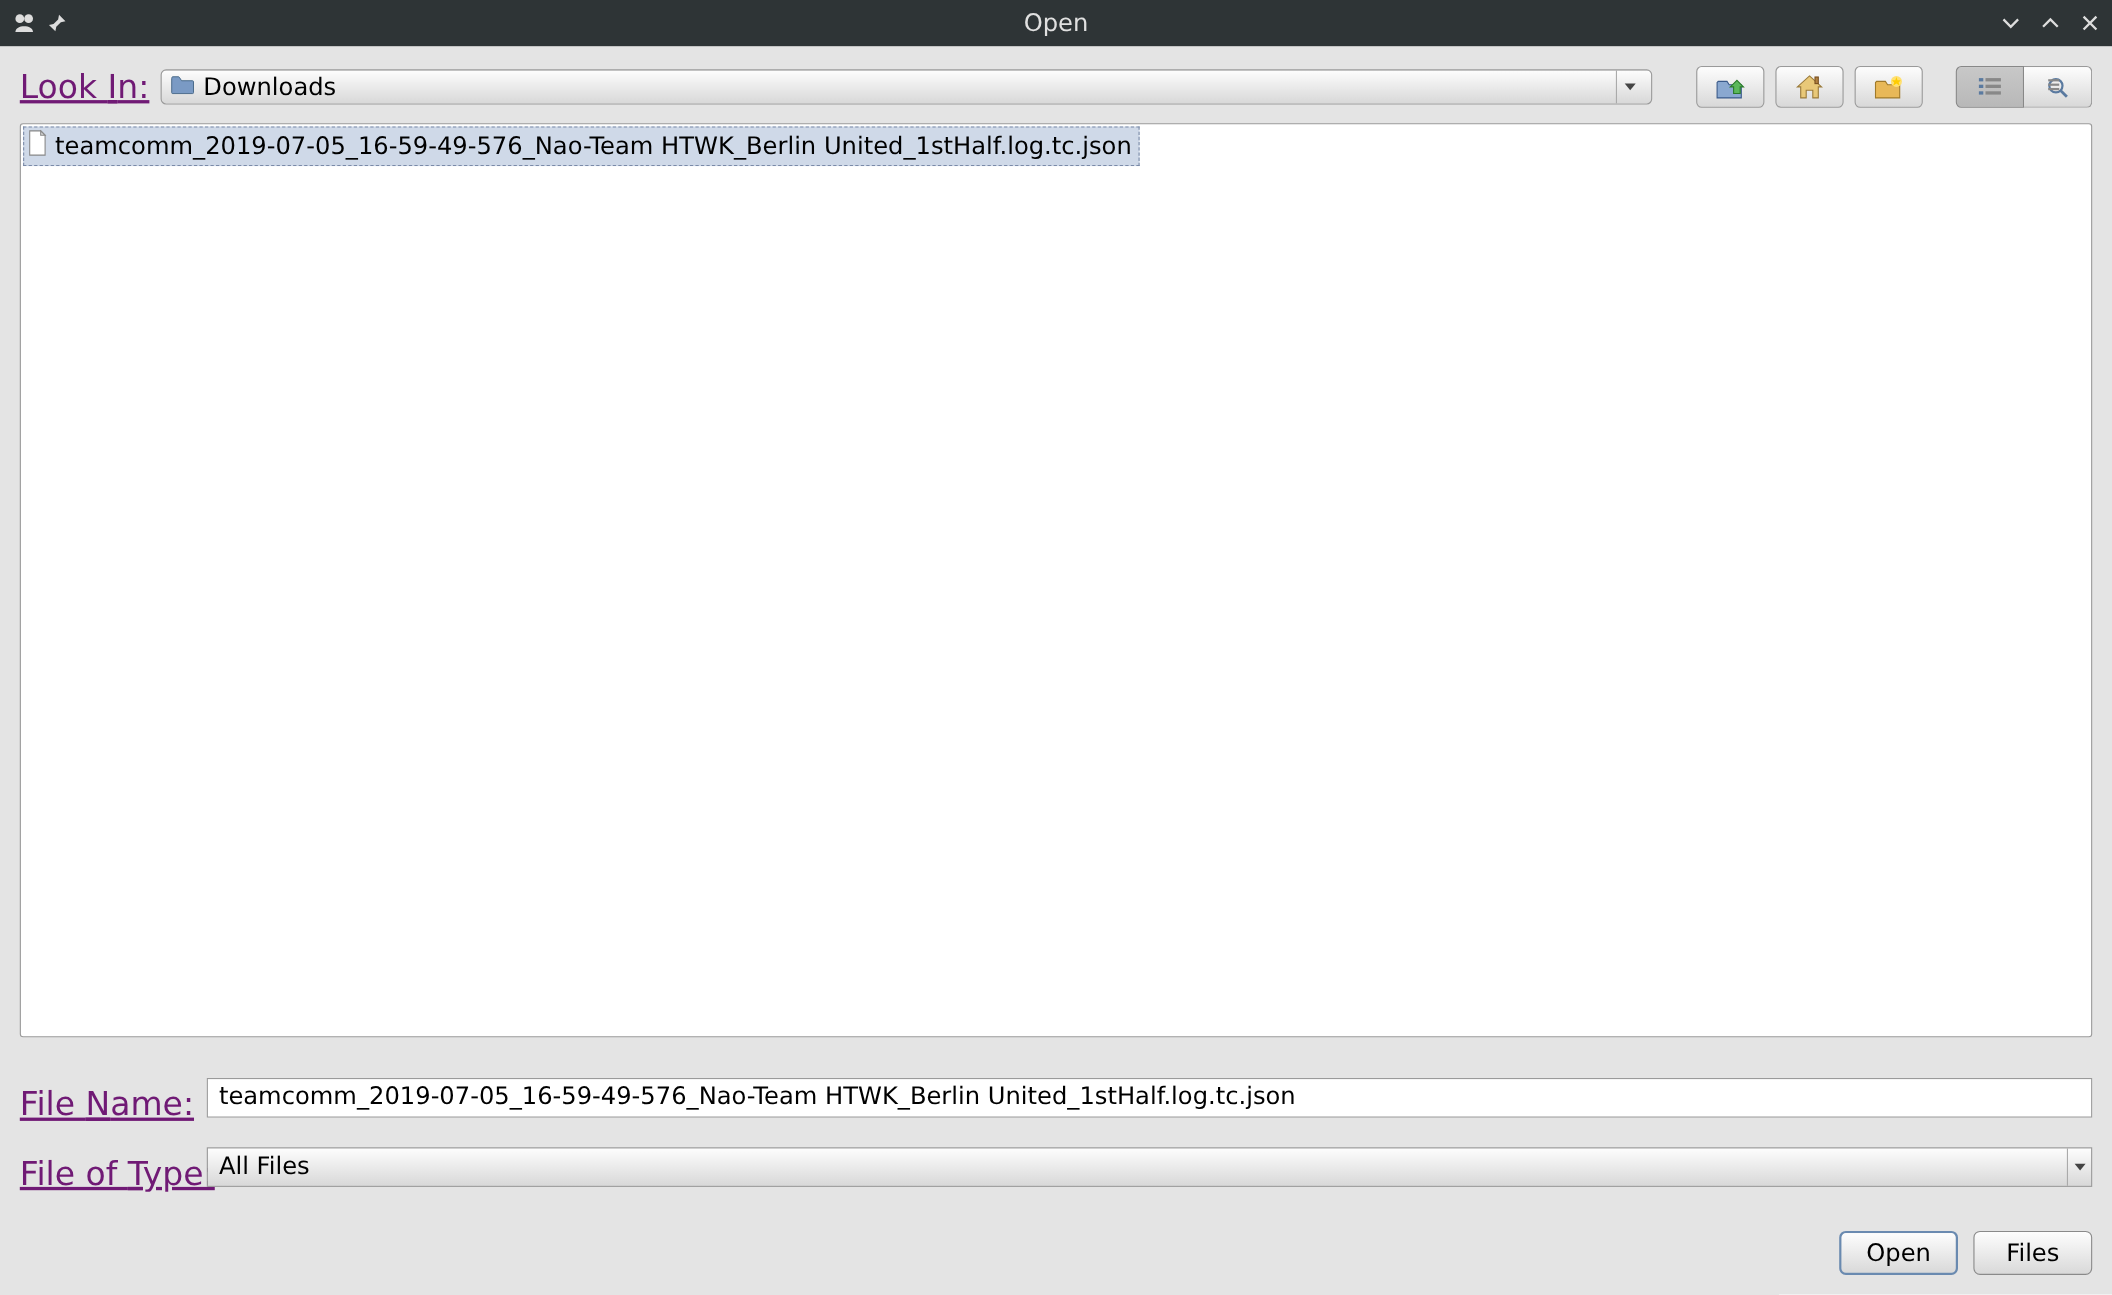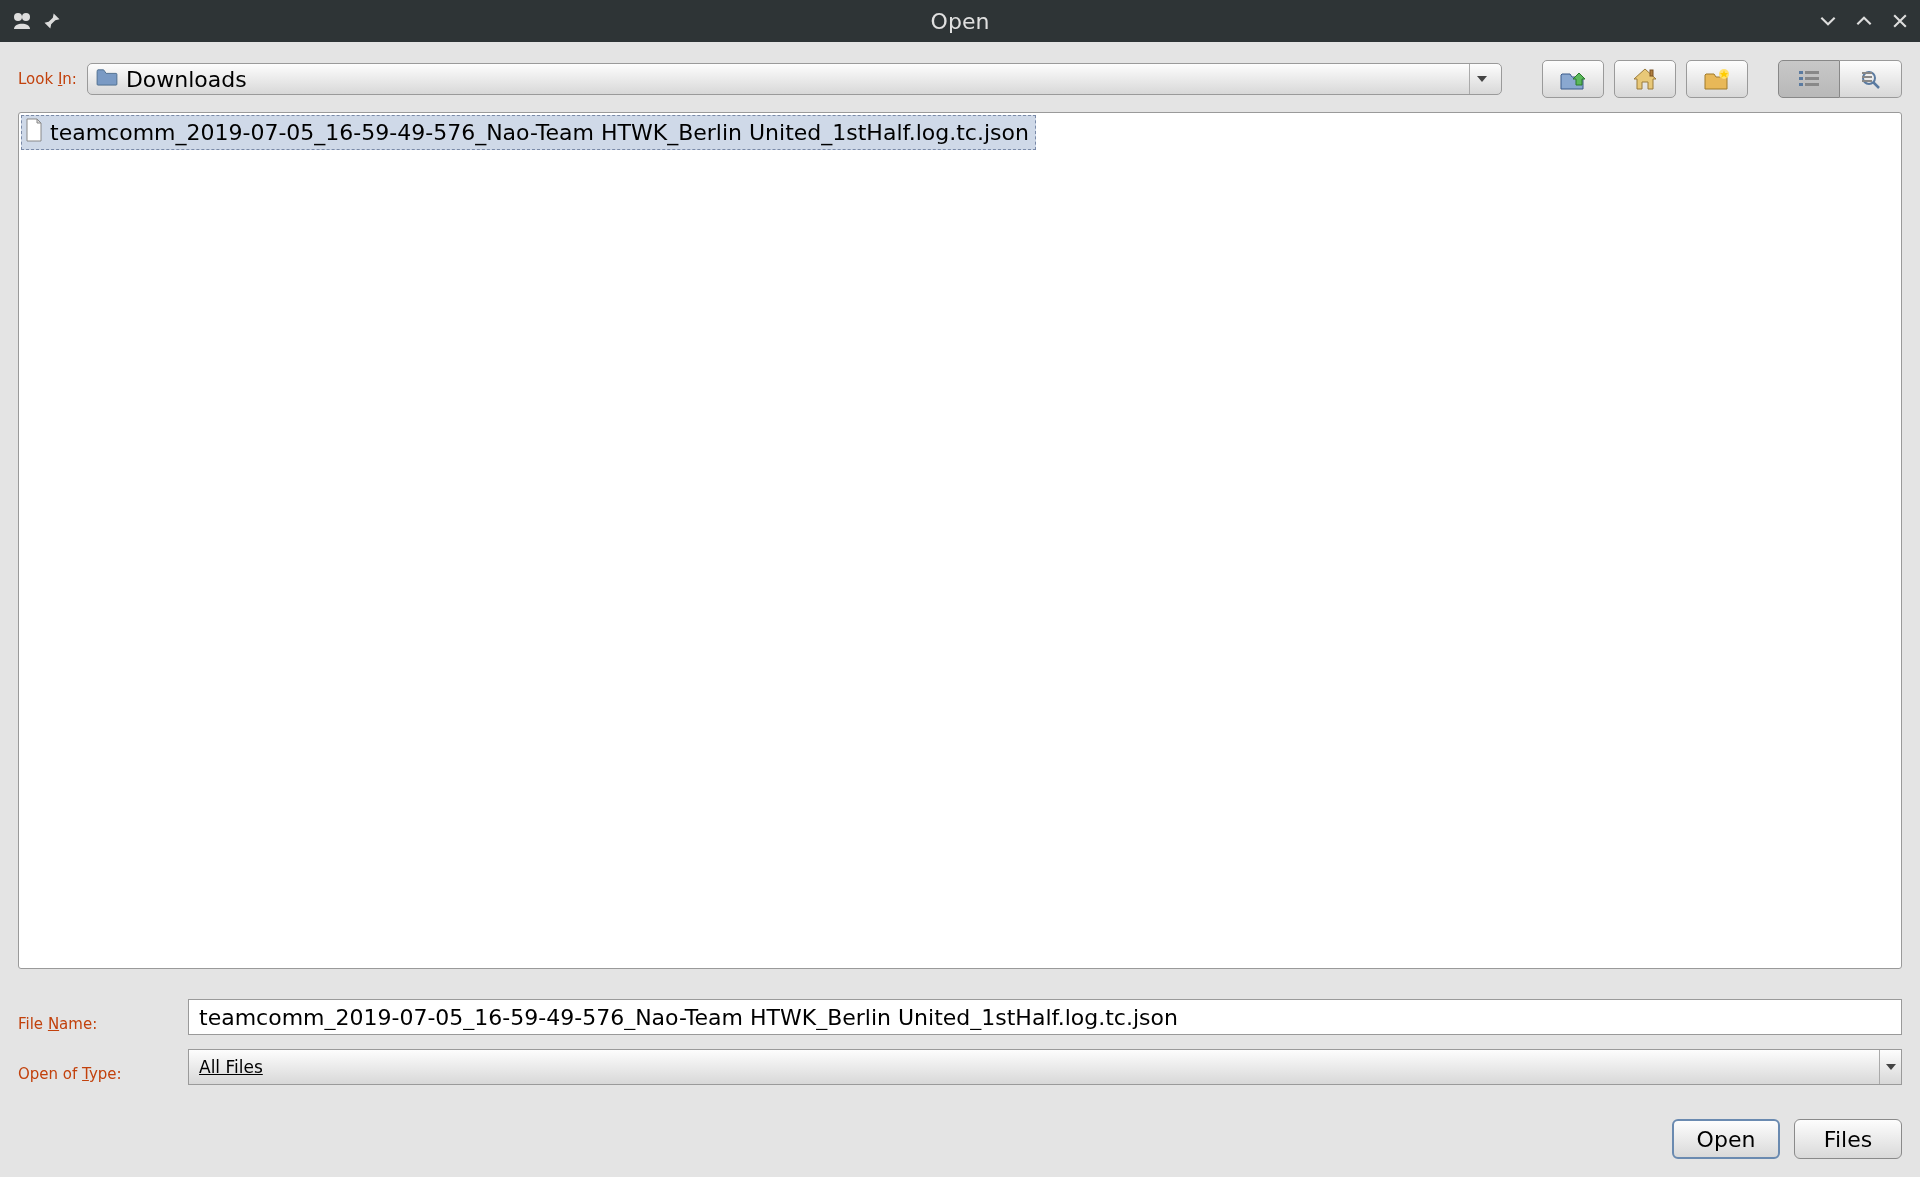--- a/index.html
+++ b/index.html
@@ -41,21 +41,21 @@
     background: #e4e4e4;
     height: calc(1177px - 42px);
     padding: 18px;
     display: flex;
     flex-direction: column;
   }
 
   .row { display: flex; align-items: center; gap: 10px; }
   .row-lookin { margin-bottom: 14px; }
 
-  .label { color: #c2410c; font-size: 15px; white-space: nowrap; }
+  .label { color: #701a75; font-size: 30px; white-space: nowrap; text-decoration: underline; }
   .underline { text-decoration: underline; }
 
   .combo {
     flex: 1;
     height: 32px;
     border: 1px solid #9a9a9a;
     border-radius: 5px;
     background: linear-gradient(to bottom, #fdfdfd, #d8d8d8);
     display: flex;
     align-items: center;
@@ -136,21 +136,21 @@
 
   .type-combo {
     flex: 1;
     height: 36px;
     border: 1px solid #9a9a9a;
     background: linear-gradient(to bottom, #fdfdfd, #d8d8d8);
     display: flex;
     align-items: center;
     padding: 0 10px;
   }
-  .type-combo .txt { flex: 1; font-size: 17px; text-decoration: underline; }
+  .type-combo .txt { flex: 1; font-size: 22px; }
   .type-combo .ar {
     width: 22px;
     height: 100%;
     display: flex;
     align-items: center;
     justify-content: center;
     border-left: 1px solid #aaa;
     margin-left: 6px;
     margin-right: -10px;
     padding: 0 4px;
@@ -304,21 +304,21 @@
 
   <div class="form-row">
     <span class="label">
       <span>File </span><span class="underline">N</span><span>ame:</span>
     </span>
     <input type="text" class="text-input" value="teamcomm_2019-07-05_16-59-49-576_Nao-Team HTWK_Berlin United_1stHalf.log.tc.json" style="">
   </div>
 
   <div class="form-row">
     <span class="label">
-      <span>Open of </span><span class="underline">T</span><span>ype:</span>
+      <span>File of </span><span class="underline">T</span><span>ype:</span>
     </span>
     <div class="type-combo">
       <span class="txt">All Files</span>
       <span class="ar">
         <svg width="12" height="8" viewBox="0 0 12 8">
             <path d="M1 1 L6 7 L11 1 Z" fill="#444"></path>
           </svg>
       </span>
     </div>
   </div>

